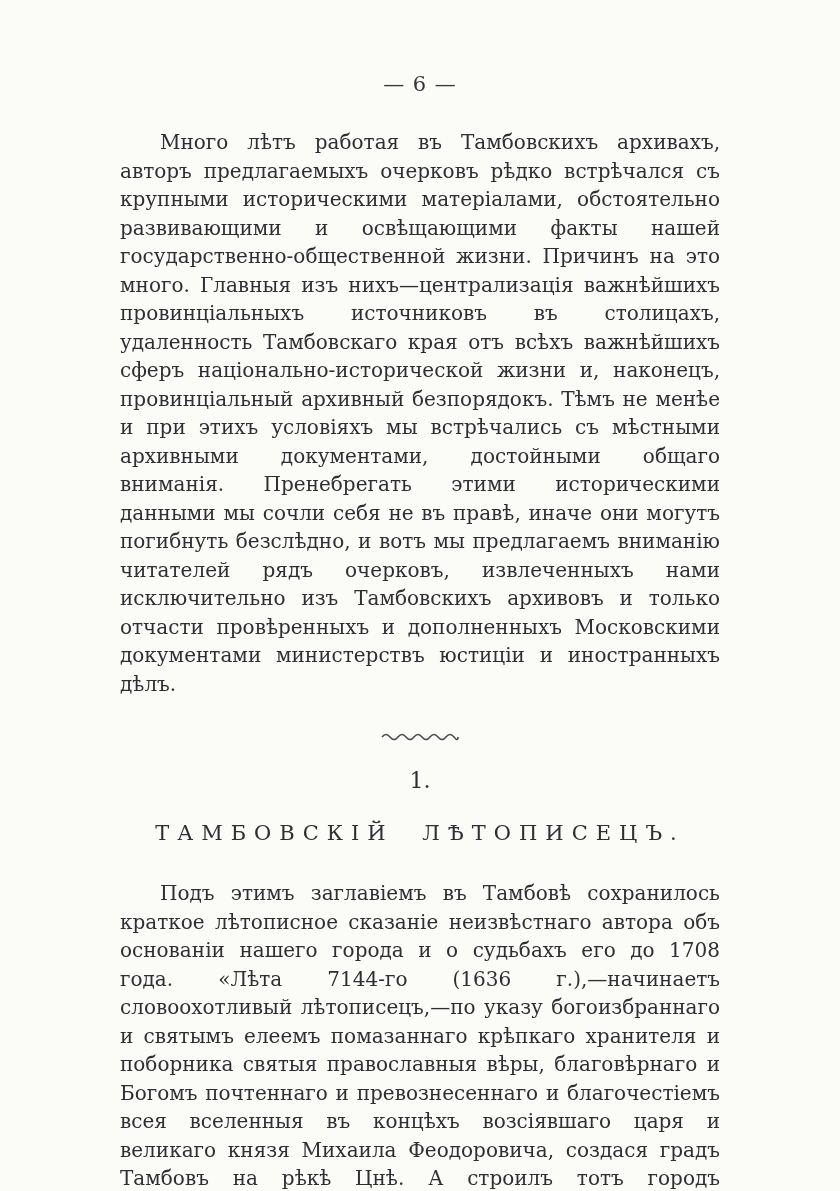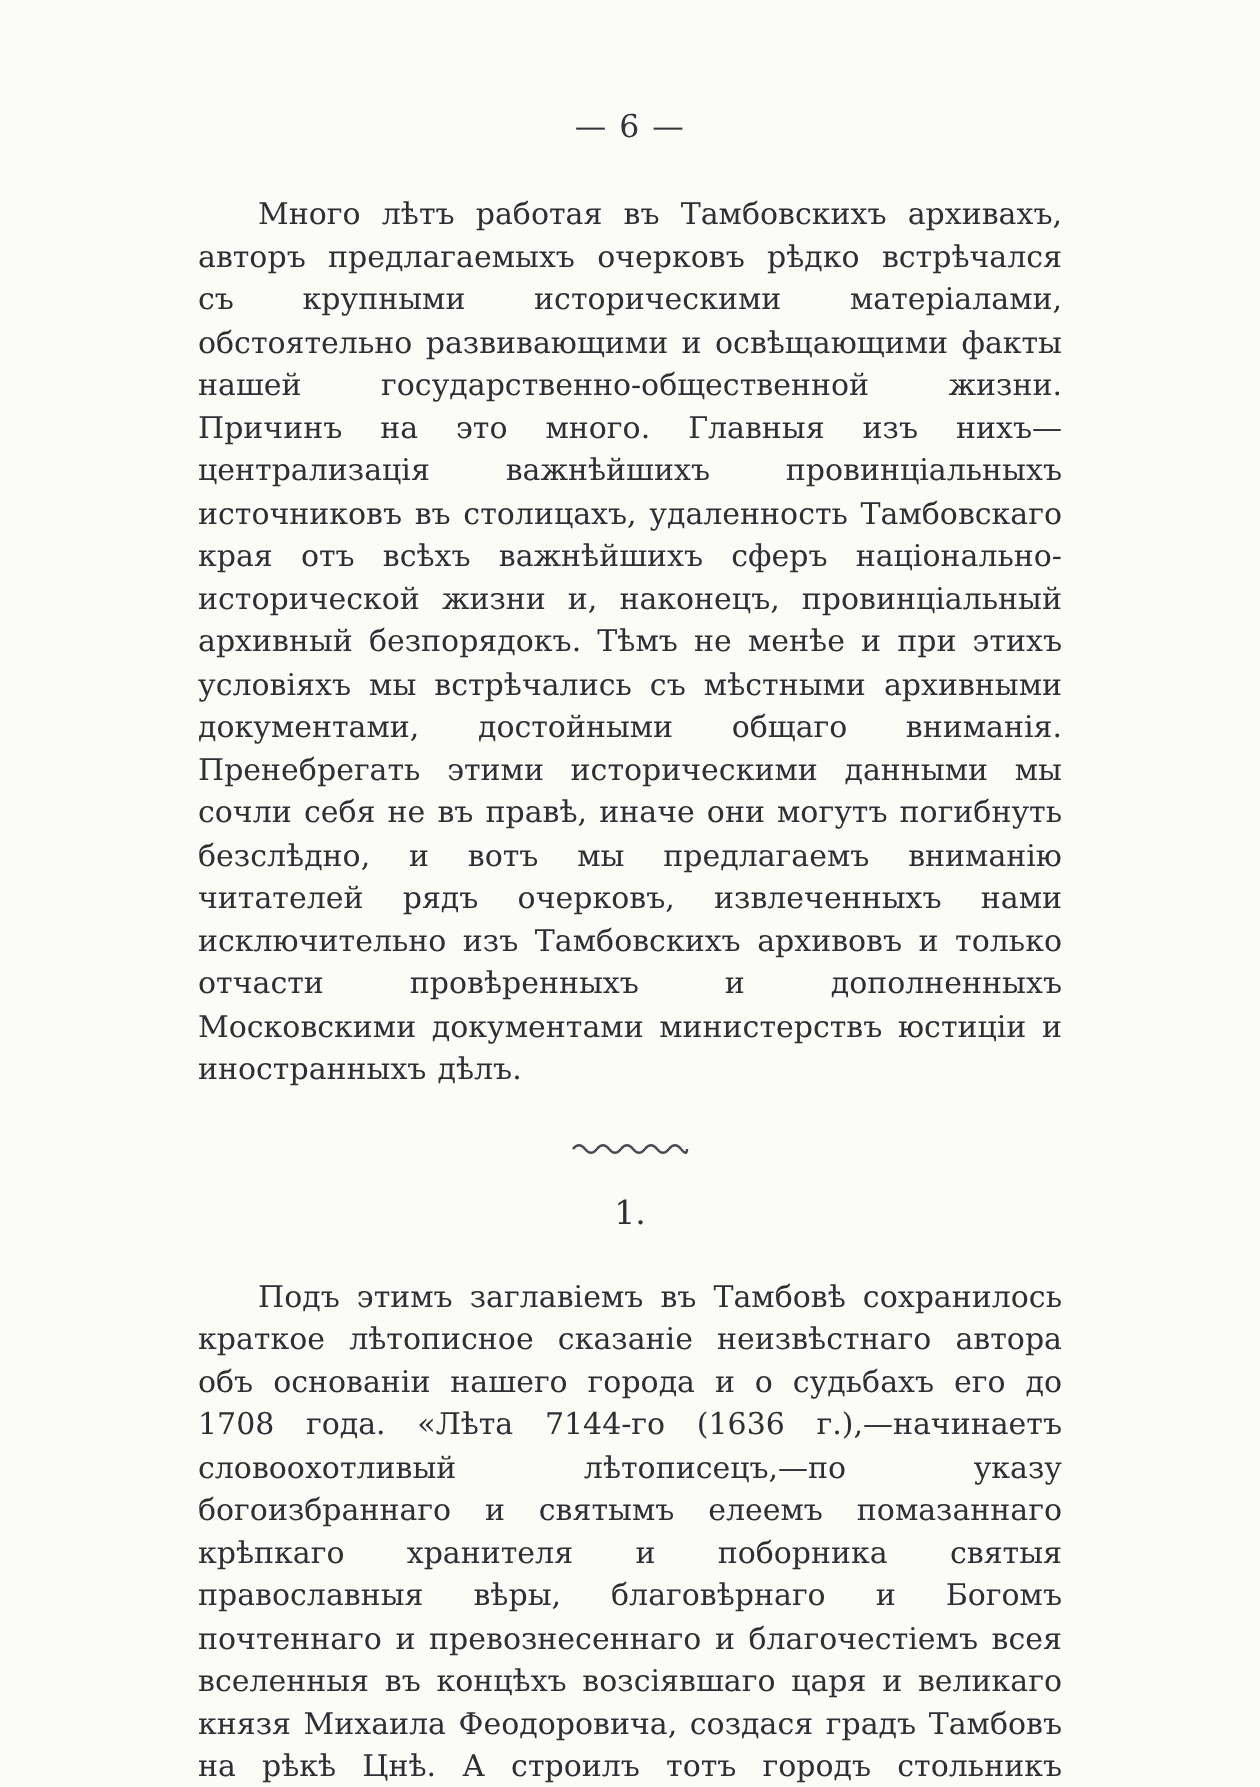--- a/index.html
+++ b/index.html
@@ -26,21 +26,21 @@
     font-size: 21px;
     letter-spacing: 1px;
     margin: 0 0 32px 0;
     color: #35353b;
   }
   .para {
     font-size: 20px;
     line-height: 28.5px;
     text-align: justify;
     text-indent: 40px;
-    margin: 12px;
+    margin: 0;
     word-spacing: 1px;
   }
   .divider-wrap {
     text-align: center;
     margin: 30px 0 26px 0;
     height: 14px;
   }
   .section-number {
     text-align: center;
     font-size: 22px;
@@ -67,16 +67,17 @@
   <p class="para">Много лѣтъ работая въ Тамбовскихъ архивахъ, авторъ предлагаемыхъ очерковъ рѣдко встрѣчался съ крупными историческими матеріалами, обстоятельно развивающими и освѣщающими факты нашей государственно-общественной жизни. Причинъ на это много. Главныя изъ нихъ—централизація важнѣйшихъ провинціальныхъ источниковъ въ столицахъ, удаленность Тамбовскаго края отъ всѣхъ важнѣйшихъ сферъ національно-исторической жизни и, наконецъ, провинціальный архивный безпорядокъ. Тѣмъ не менѣе и при этихъ условіяхъ мы встрѣчались съ мѣстными архивными документами, достойными общаго вниманія. Пренебрегать этими историческими данными мы сочли себя не въ правѣ, иначе они могутъ погибнуть безслѣдно, и вотъ мы предлагаемъ вниманію читателей рядъ очерковъ, извлеченныхъ нами исключительно изъ Тамбовскихъ архивовъ и только отчасти провѣренныхъ и дополненныхъ Московскими документами министерствъ юстиціи и иностранныхъ дѣлъ.</p>
 
   <div class="divider-wrap">
     <svg width="80" height="12" viewBox="0 0 80 12" aria-hidden="true">
       <path d="M2 6 Q 6 1, 10 6 T 18 6 T 26 6 T 34 6 T 42 6 T 50 6 T 58 6 T 66 6 T 74 6 T 78 6" fill="none" stroke="#4a4a50" stroke-width="1.6"></path>
     </svg>
   </div>
 
   <div class="section-number">1.</div>
 
+  <h2 class="section-title">ТАМБОВСКІЙ ЛѢТОПИСЕЦЪ.</h2>
 
   <p class="para">Подъ этимъ заглавіемъ въ Тамбовѣ сохранилось краткое лѣтописное сказаніе неизвѣстнаго автора объ основаніи нашего города и о судьбахъ его до 1708 года. «Лѣта 7144-го (1636 г.),—начинаетъ словоохотливый лѣтописецъ,—по указу богоизбраннаго и святымъ елеемъ помазаннаго крѣпкаго хранителя и поборника святыя православныя вѣры, благовѣрнаго и Богомъ почтеннаго и превознесеннаго и благочестіемъ всея вселенныя въ концѣхъ возсіявшаго царя и великаго князя Михаила Феодоровича, создася градъ Тамбовъ на рѣкѣ Цнѣ. А строилъ тотъ городъ стольникъ Романъ Федоровичъ Бобарыкинъ и былъ воеводою три лѣта».</p>
 
 </div>
 
 </body></html>

